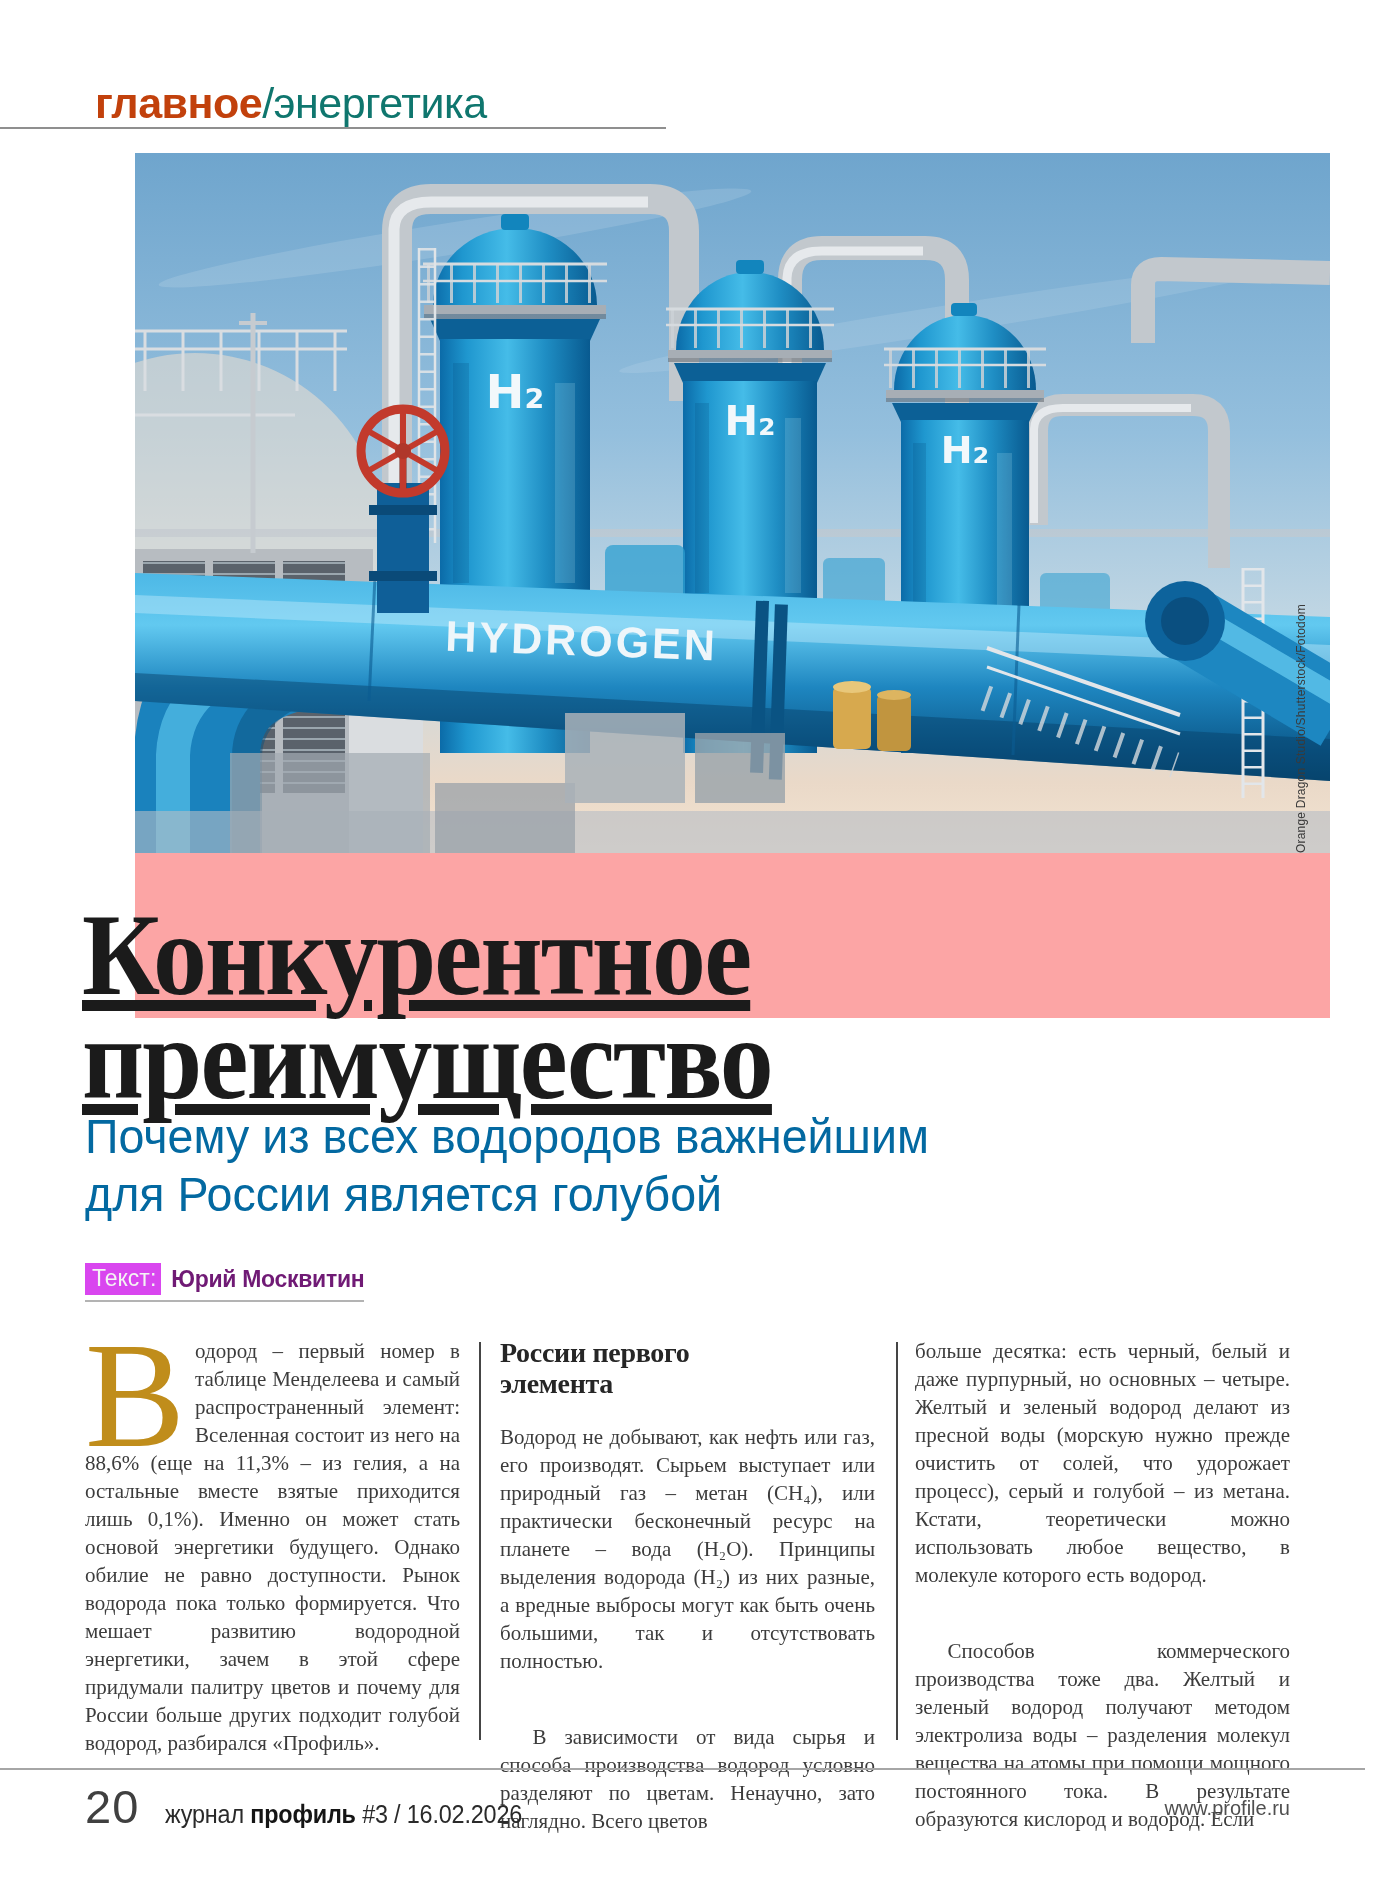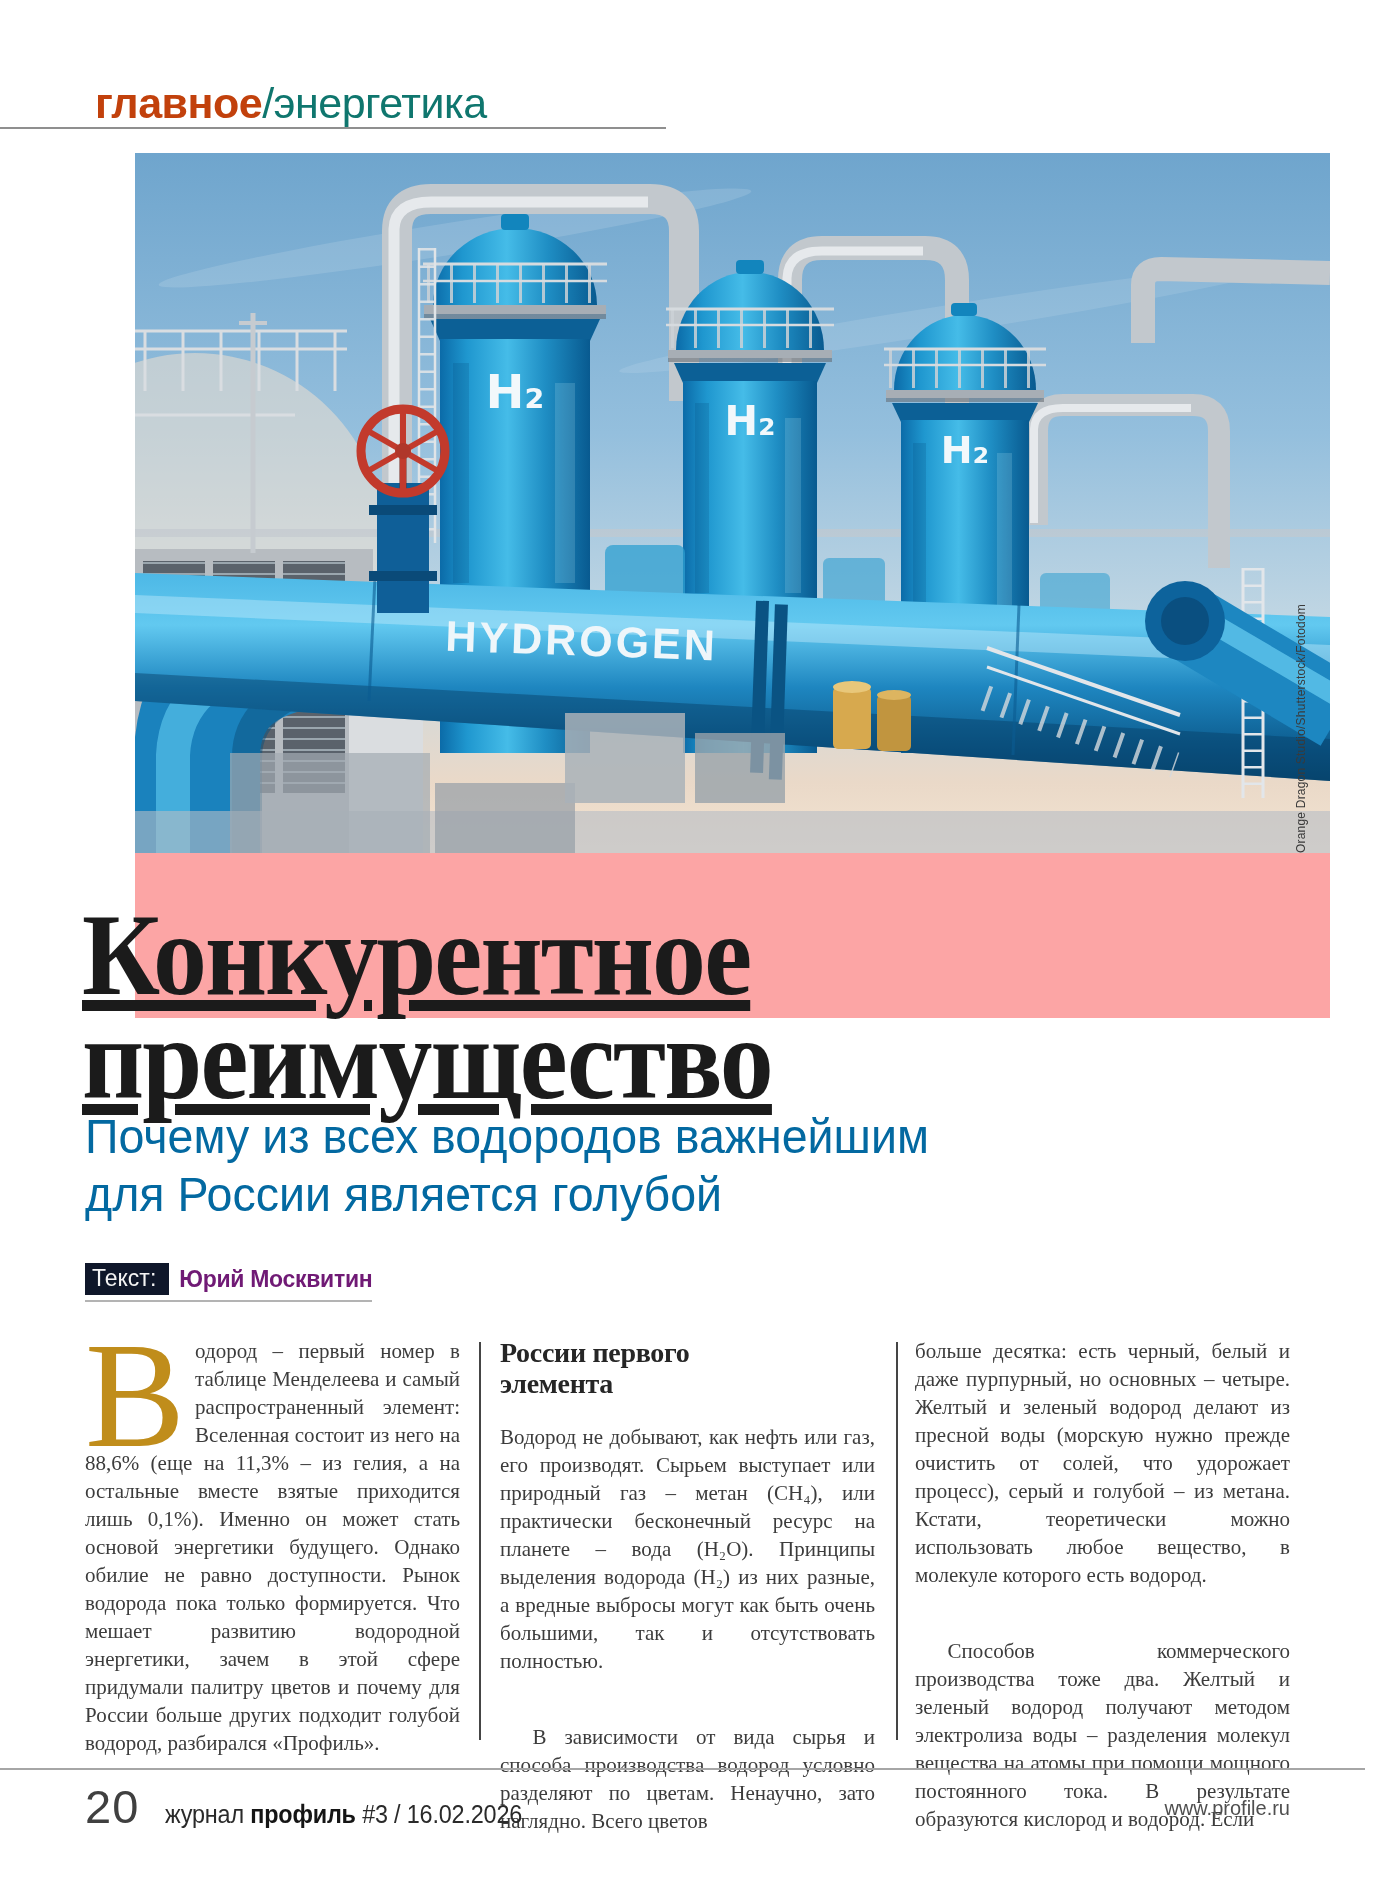--- a/index.html
+++ b/index.html
@@ -21,21 +21,21 @@
             font-size:116px;line-height:104px;letter-spacing:-2px;text-decoration:underline;}
   .hl-line{transform:scaleX(0.93);transform-origin:0 50%;white-space:nowrap;}
   
   .subtitle{position:absolute;left:85px;top:1108px;font-family:"Liberation Sans",sans-serif;
             font-size:48px;line-height:58px;color:#0369a1;}
   .st-line{transform:scaleX(0.97);transform-origin:0 50%;white-space:nowrap;}
   
   .byline{position:absolute;left:85px;top:1263px;font-family:"Liberation Sans",sans-serif;
           font-size:23px;display:inline-flex;align-items:center;border-bottom:2px solid #b3b3b3;
           padding-bottom:5px;}
-  .byline .tag{background:#0f172a;color:#f4f4f4;padding:2px 13px 3px 7px;margin-right:10px;}
+  .byline .tag{background:#d946ef;color:#f4f4f4;padding:2px 5px 3px 7px;margin-right:10px;}
   .byline .author{font-weight:bold;color:#701a75;letter-spacing:-0.3px;}
   
   .columns{position:absolute;left:85px;top:1337px;width:1205px;display:flex;
            justify-content:space-between;font-size:21px;line-height:28px;color:#3c3c3c;
            text-align:justify;}
   .col{width:375px;}
   .para{margin:0;}
   .indent{text-indent:1.55em;margin-top:48px;}
   .dropcap{float:left;font-size:150px;line-height:105px;color:#C08D1B;margin:6px 10px 0 0;}
   .col-heading{font-weight:bold;font-size:28px;line-height:31px;color:#262626;text-align:left;

